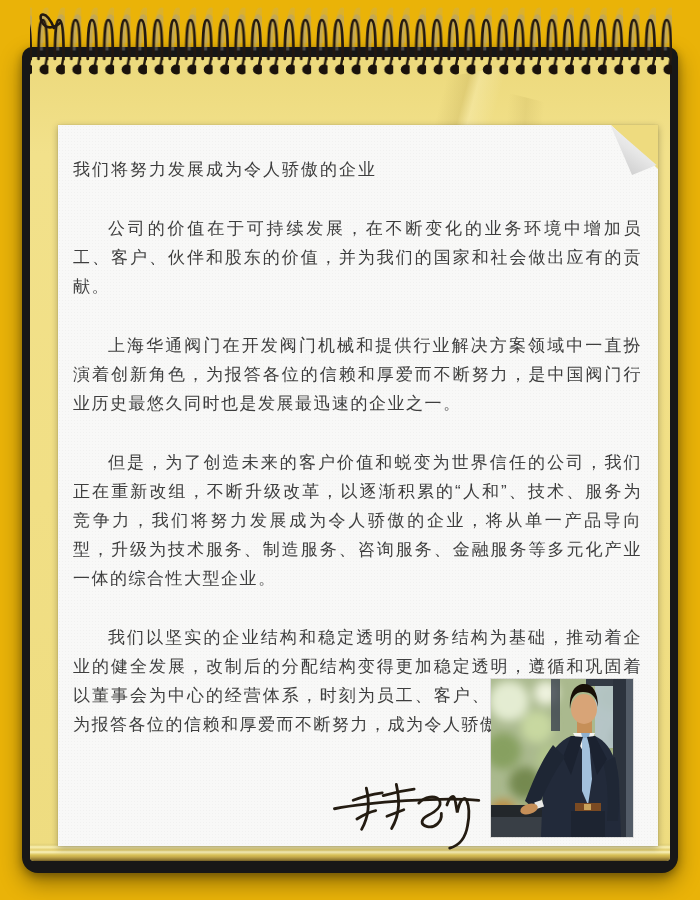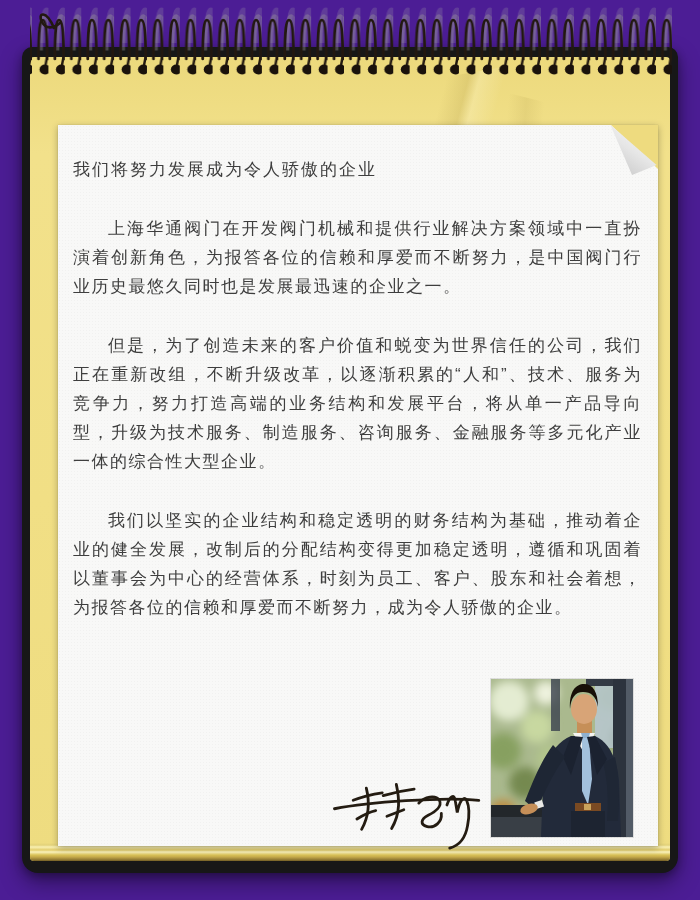--- a/index.html
+++ b/index.html
@@ -1,17 +1,17 @@
 <!DOCTYPE html>
 <html><head>
 <meta charset="utf-8">
 <style>
   html,body{margin:0;padding:0;background:#f1f1f0;}
   .stage{position:relative;width:700px;height:900px;overflow:hidden;
-         background:#4c1d95;font-family:"Liberation Sans","DejaVu Sans",sans-serif;}
+         background:#eab308;font-family:"Liberation Sans","DejaVu Sans",sans-serif;}
 
   
   .notepad{position:absolute;left:22px;top:47px;width:656px;height:826px;
            background:#171717;border-radius:10px 10px 16px 16px;
            box-shadow:0 10px 22px rgba(0,0,0,.38),0 3px 8px rgba(0,0,0,.30);}
 
   .paper{position:absolute;left:8px;top:10px;width:640px;height:804px;
          border-radius:4px;
          background:linear-gradient(180deg,#ecd97c 0%,#f2e18b 12%,#f1df85 55%,#eedc80 100%);
          overflow:hidden;}
@@ -81,22 +81,23 @@
     <rect x="8" y="0" width="642" height="84" fill="url(#coil)"></rect>
     <path d="M32,28 C24,9 15,13 20,22 C24,30 32,28 38,23" fill="none" stroke="#221810" stroke-width="2.6" stroke-linecap="round"></path>
   </svg>
 
   <div class="sheet">
 
     <div class="fold-back"></div>
     <div class="fold-flap"></div>
 
     <h1 class="title">我们将努力发展成为令人骄傲的企业</h1>
+    <p class="para">公司的价值在于可持续发展，在不断变化的业务环境中增加员工、客户、伙伴和股东的价值，并为我们的国家和社会做出应有的贡献。</p>
     <p class="para">上海华通阀门在开发阀门机械和提供行业解决方案领域中一直扮演着创新角色，为报答各位的信赖和厚爱而不断努力，是中国阀门行业历史最悠久同时也是发展最迅速的企业之一。</p>
-    <p class="para">但是，为了创造未来的客户价值和蜕变为世界信任的公司，我们正在重新改组，不断升级改革，以逐渐积累的“人和”、技术、服务为竞争力，努力打造高端的业务结构和发展平台，将从单一产品导向型，升级为技术服务、制造服务、咨询服务、金融服务等多元化产业一体的综合性大型企业。</p>
+    <p class="para">但是，为了创造未来的客户价值和蜕变为世界信任的公司，我们正在重新改组，不断升级改革，以逐渐积累的“人和”、技术、服务为竞争力，我们将努力发展成为令人骄傲的企业，将从单一产品导向型，升级为技术服务、制造服务、咨询服务、金融服务等多元化产业一体的综合性大型企业。</p>
     <p class="para">我们以坚实的企业结构和稳定透明的财务结构为基础，推动着企业的健全发展，改制后的分配结构变得更加稳定透明，遵循和巩固着以董事会为中心的经营体系，时刻为员工、客户、股东和社会着想，为报答各位的信赖和厚爱而不断努力，成为令人骄傲的企业。</p>
 
     <svg class="signature" width="165" height="75" viewBox="0 0 170 80">
       <g fill="none" stroke="#241c12" stroke-width="3" stroke-linecap="round">
         <path d="M6,36 C42,29 122,23 160,27"></path>
         <path d="M40,14 C43,26 44,42 35,58"></path>
         <path d="M26,27 C36,23 50,20 57,19"></path>
         <path d="M30,47 C38,42 45,39 50,38"></path>
         <path d="M72,10 C75,24 77,40 67,57"></path>
         <path d="M58,22 C68,19 83,16 91,15"></path>

